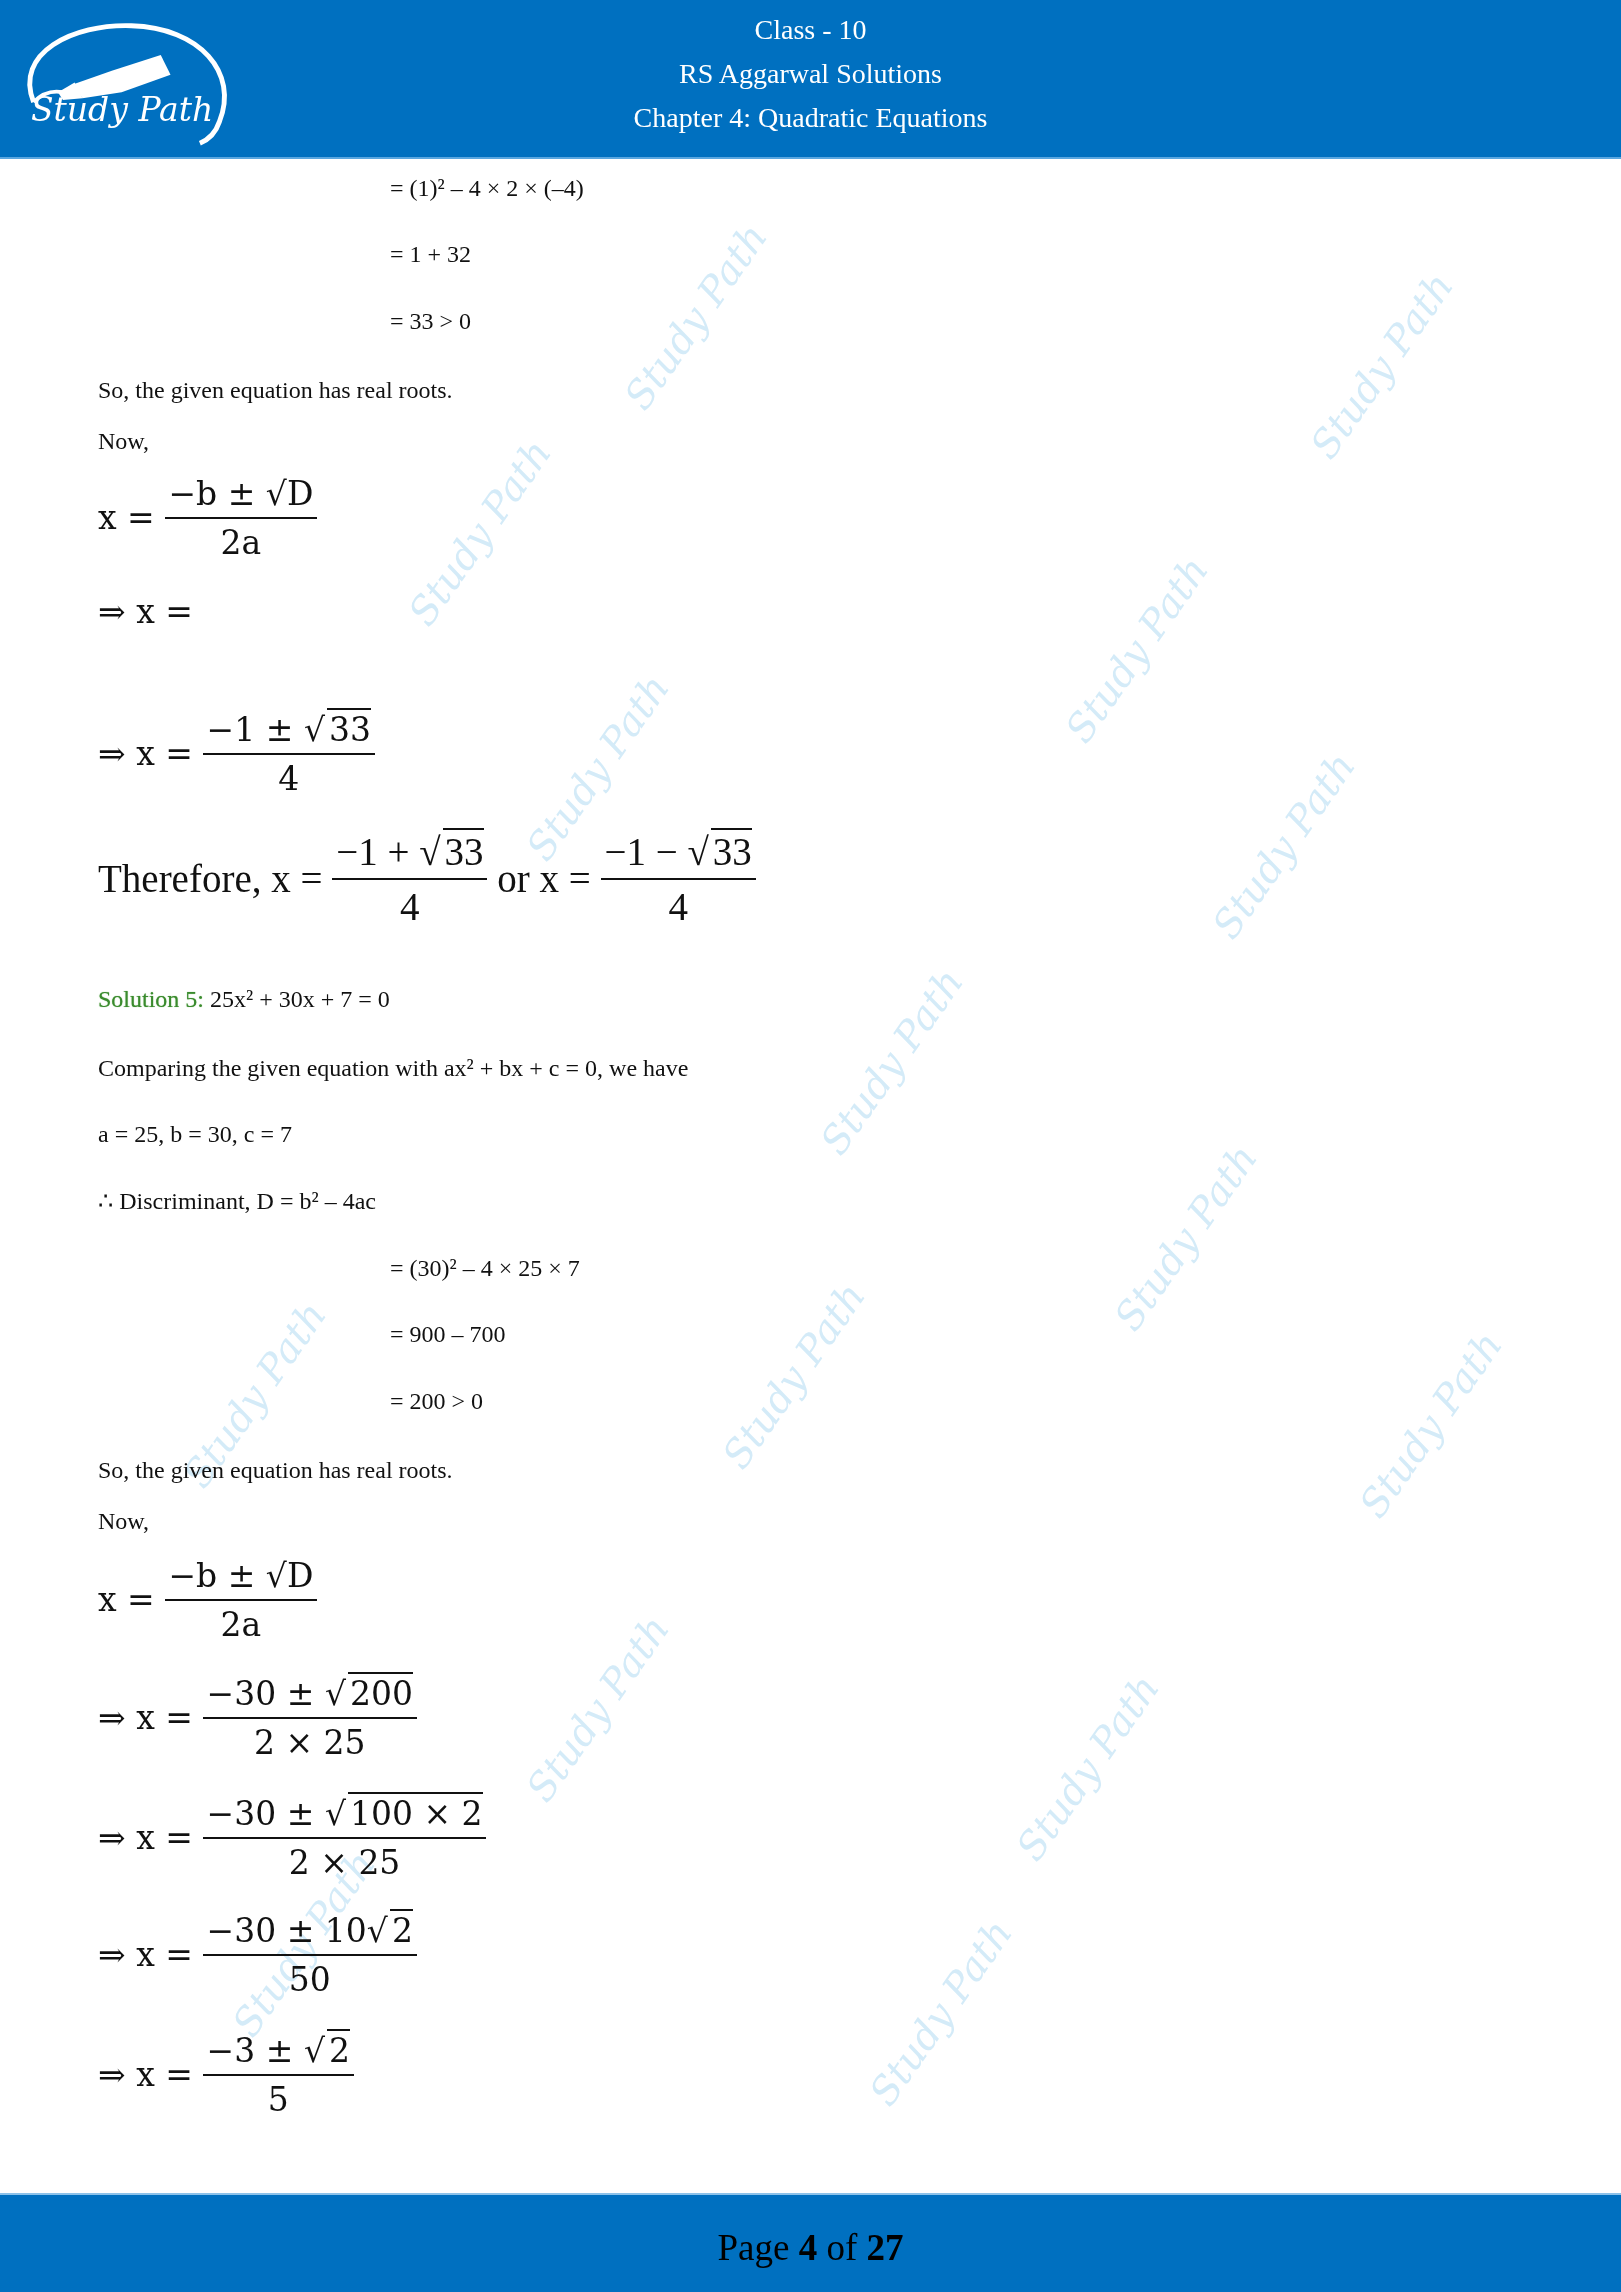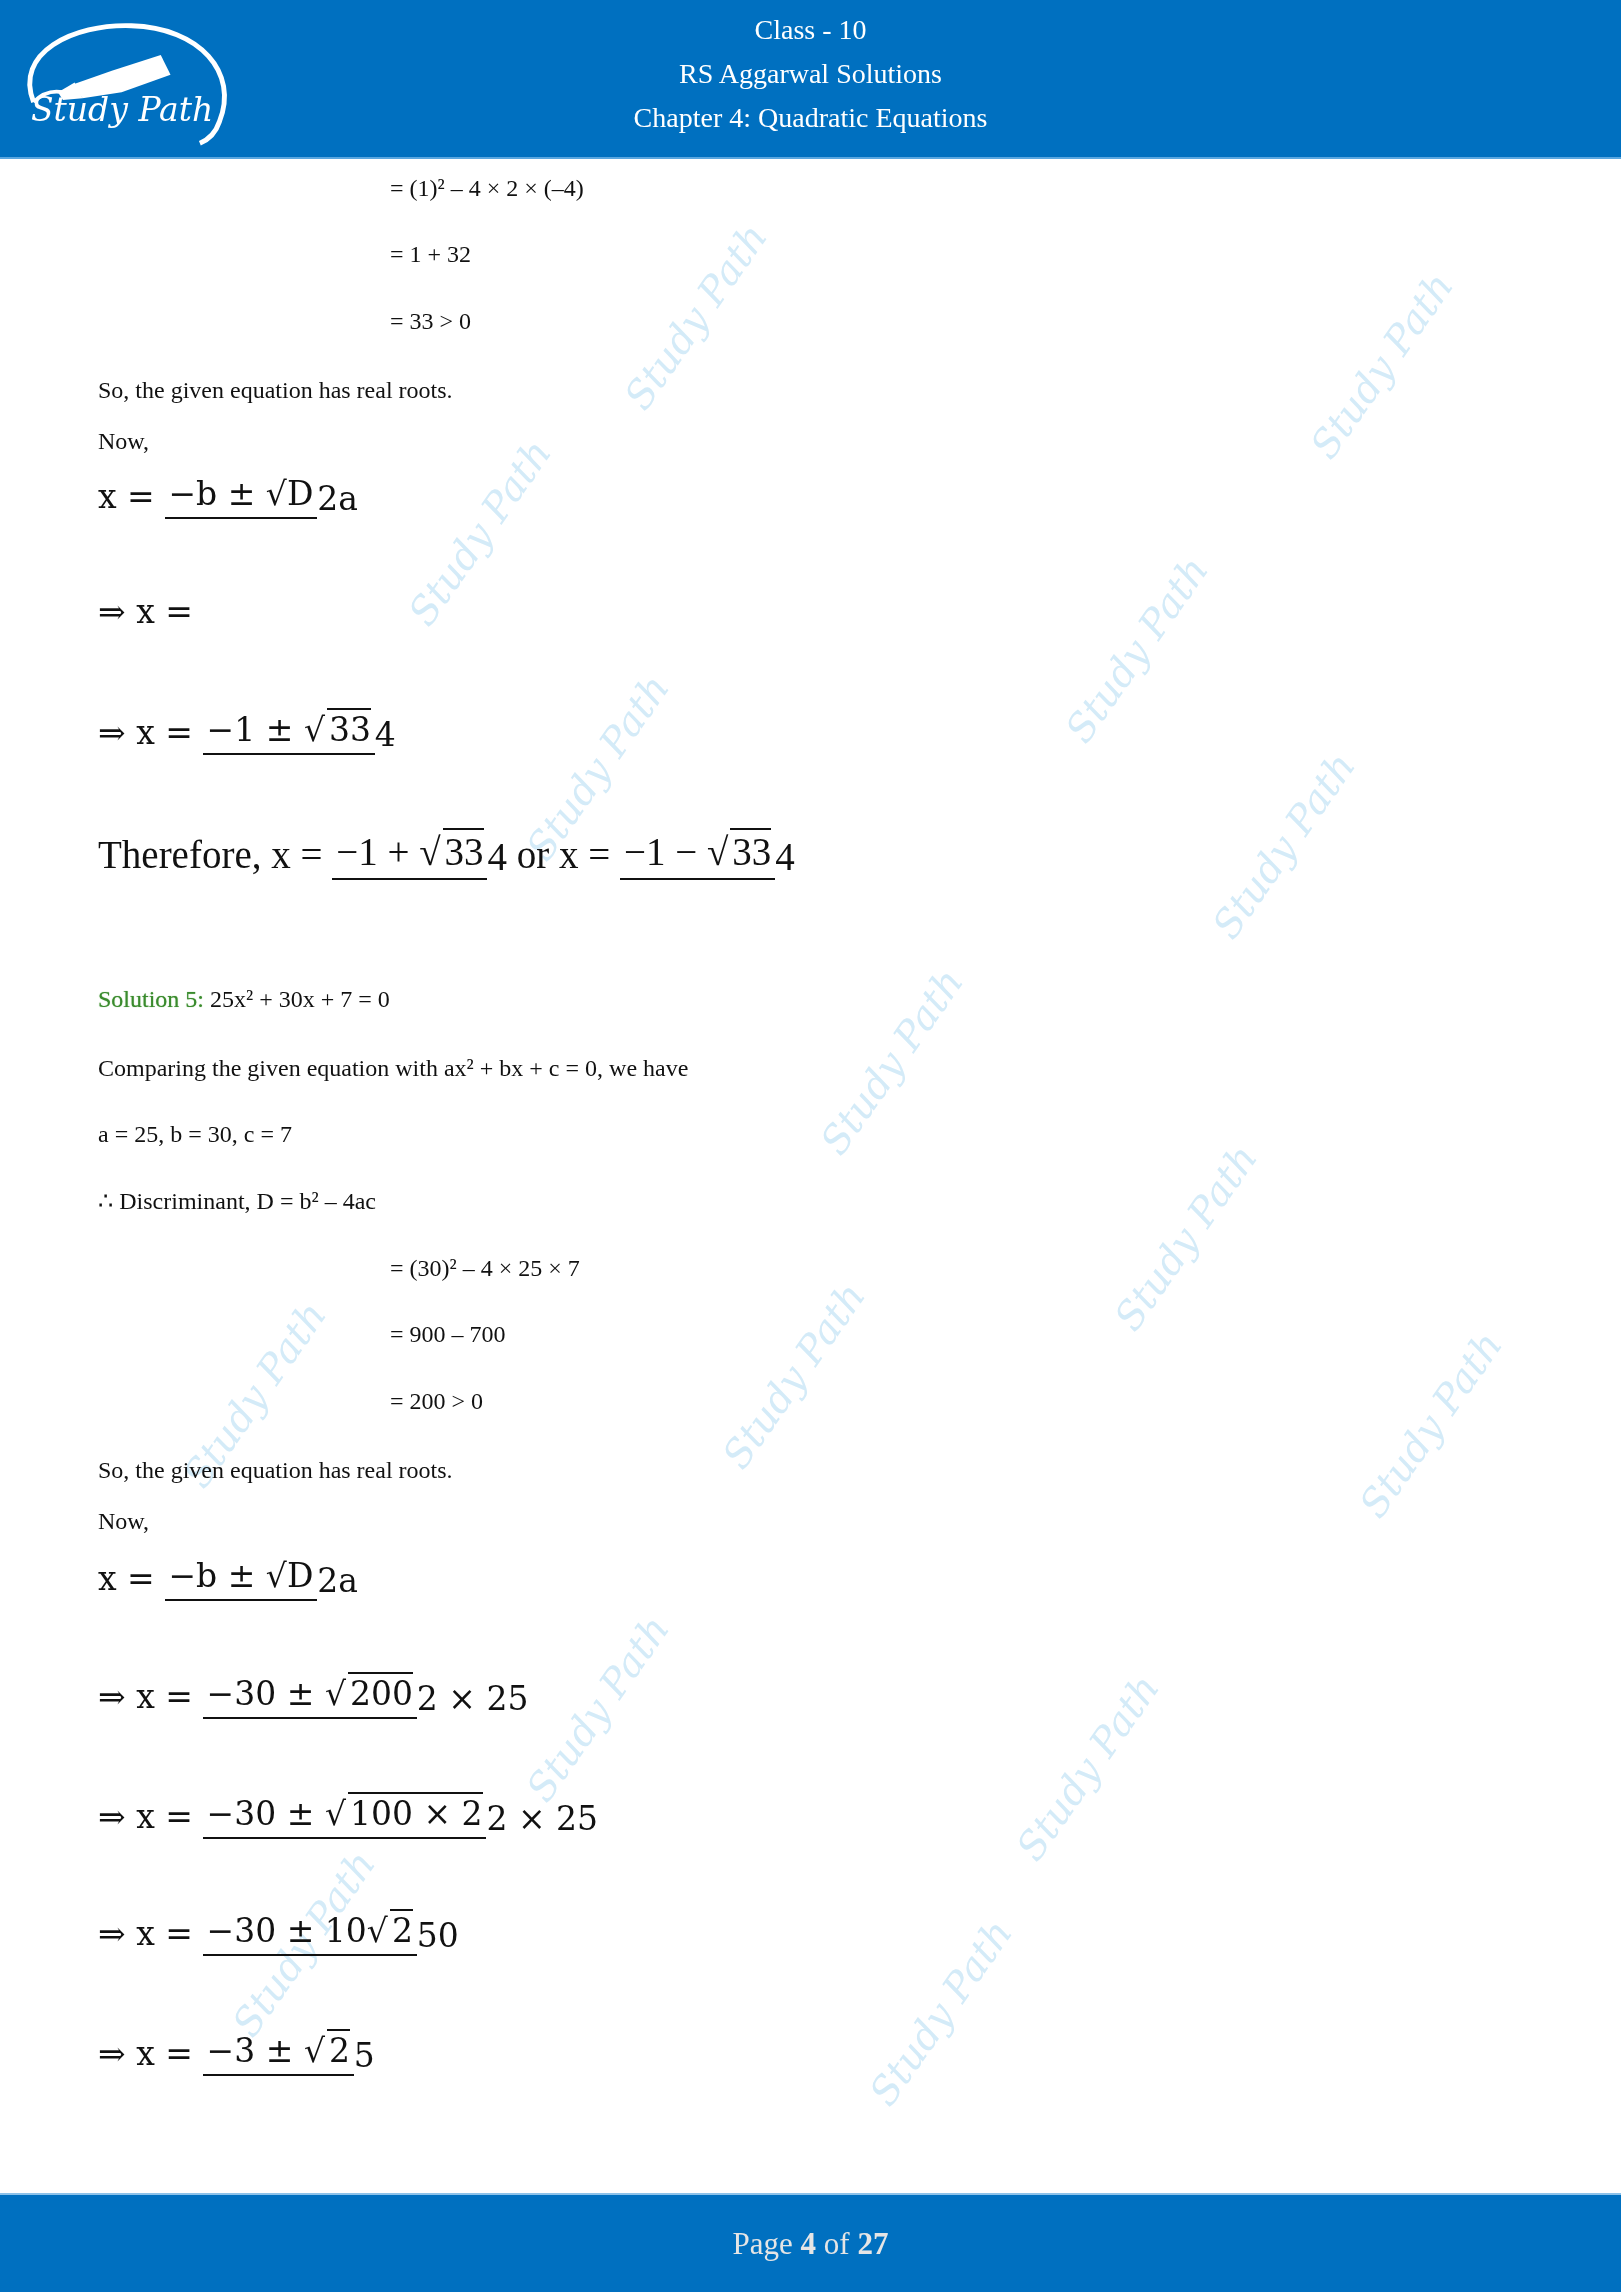--- a/index.html
+++ b/index.html
@@ -19,37 +19,37 @@
   .logo-text {
     position: absolute; left: 31px; top: 90px; color: #fff;
     font-family: "DejaVu Serif", serif; font-style: italic; font-size: 33px;
   }
   .footer {
     position: absolute; left: 0; top: 2193px; width: 1621px; height: 100px;
     background: #0070c0; border-top: 2.9px solid #8cc2ea;
   }
   .footer .page {
     position: absolute; left: 0; right: 0; top: 31px; text-align: center;
-    color: #e5e5e5; font-family: "Liberation Serif", serif; font-size: 31px;
+    color: #000000; font-family: "Liberation Serif", serif; font-size: 37px;
   }
   .footer .page b { font-weight: bold; }
 
   .content { position: absolute; left: 0; top: 0; width: 1621px; height: 2293px; }
   .line {
     position: absolute; font-family: "Liberation Serif", serif; font-size: 24px;
     white-space: nowrap; line-height: 43px;
   }
   .indent { left: 390px; }
   .left { left: 98px; }
   .green { color: #3a8a2e; font-weight: normal; text-shadow: 0 0 1px #6fb35f; }
 
   .eq { position: absolute; left: 98px; display: flex; align-items: center;
         font-family: "DejaVu Serif", serif; font-size: 33px; white-space: nowrap; }
   .eq .lhs { margin-right: 9.8px; }
-  .frac { display: inline-flex; align-items: center; }
+  .frac { display: inline-flex; flex-direction: column; align-items: center; }
   .frac .num { padding: 0 3.9px 3.9px; border-bottom: 2.9px solid #111; }
   .frac .den { padding-top: 3.9px; }
   .sqrt { border-top: 2px solid #111; padding-left: 2px; margin-left: 2px; }
 
   .wm {
     position: absolute; color: #d4ebf8; font-family: "DejaVu Serif", serif; font-style: italic;
     font-size: 39px; transform: rotate(-55deg); pointer-events: none; white-space: nowrap;
   }
 </style>
 </head>

